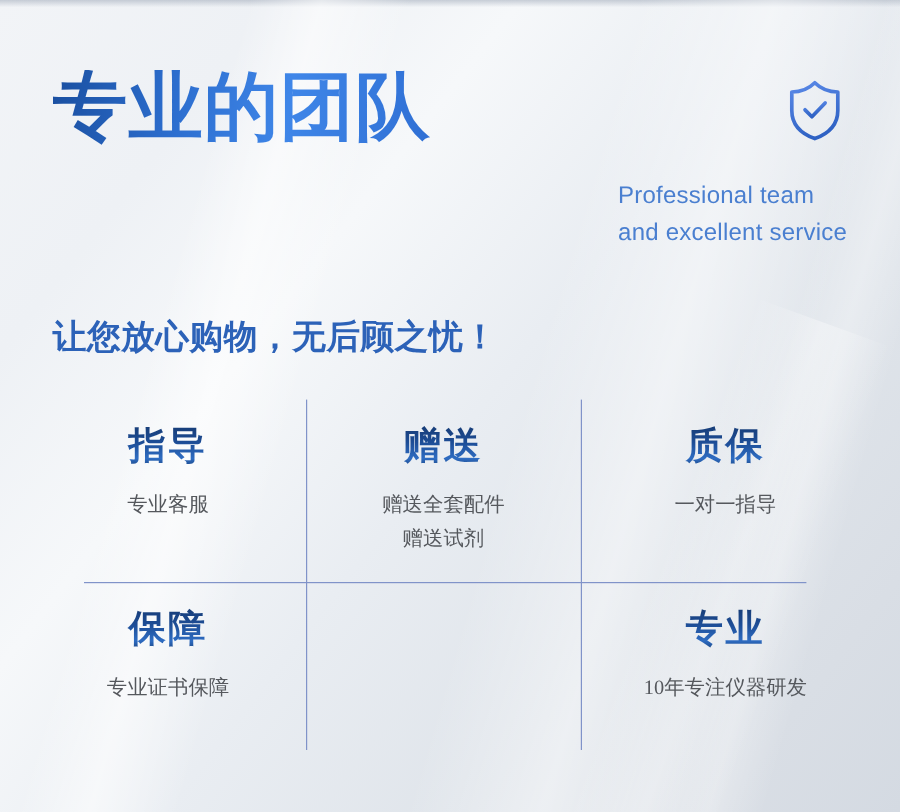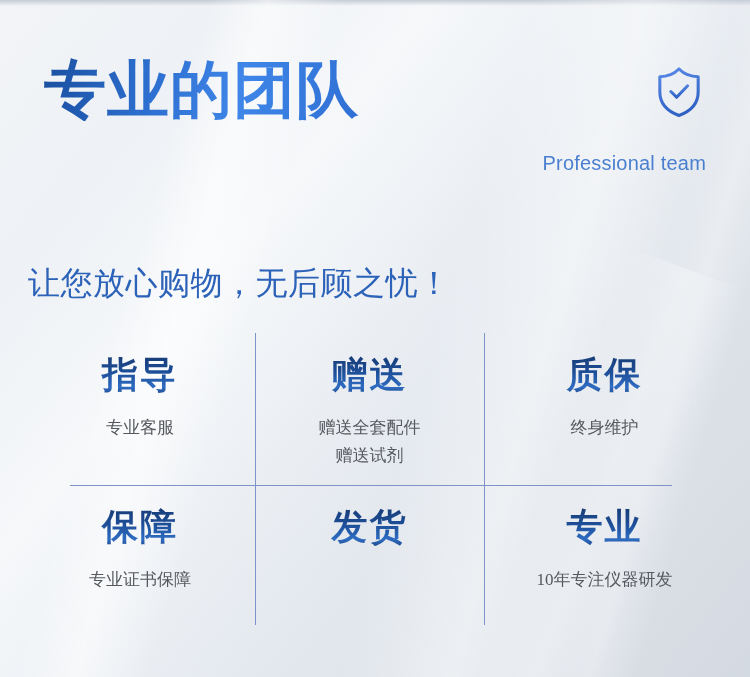--- a/index.html
+++ b/index.html
@@ -119,24 +119,24 @@
     left: 44px;
     top: 242px;
     width: 662px;
     height: 1px;
     background: linear-gradient(90deg, #7c8593 0%, #6f7embed 0%, #717a88 55%, #8a929f 100%);
   }
 
   
   .tagline {
     position: absolute;
-    left: 28px;
+    left: 44px;
     top: 262px;
-    font-size: 32px;
-    font-weight: 400;
+    font-size: 28px;
+    font-weight: 700;
     color: #2c62b8;
     letter-spacing: .5px;
   }
 
   
   .grid {
     position: absolute;
     left: 25px;
     top: 333px;
     width: 700px;
@@ -145,21 +145,21 @@
     grid-template-columns: 230px 229px 241px;
     grid-template-rows: 152px 143px;
   }
   .cell {
     position: relative;
     text-align: center;
     padding-top: 18px;
     box-sizing: border-box;
   }
   .cell-title {
-    font-size: 36px;
+    font-size: 31px;
     font-weight: 700;
     letter-spacing: 2px;
     background-image: linear-gradient(178deg, #1b3f7a 0%, #20509c 38%, #2f6cc4 70%, #1d4party 100%);
     background-image: linear-gradient(180deg, #16386e 0%, #1d4d96 42%, #2e6cc2 74%, #12305f 100%);
     -webkit-background-clip: text;
     background-clip: text;
     color: transparent;
     -webkit-text-fill-color: transparent;
   }
   .cell-desc {
@@ -205,20 +205,21 @@
             <stop offset="100%" stop-color="#2f62c4"></stop>
           </linearGradient>
         </defs>
         <path d="M24 3 C18 9 10 11 4 11 L4 27 C4 40 13 47.5 24 51.5 C35 47.5 44 40 44 27 L44 11 C38 11 30 9 24 3 Z" fill="none" stroke="url(#shieldGrad)" stroke-width="3.2" stroke-linejoin="round" stroke-linecap="round"></path>
         <path d="M15.5 26.5 L21.5 32.5 L33 20.5" fill="none" stroke="url(#shieldGrad)" stroke-width="3.2" stroke-linecap="round" stroke-linejoin="round"></path>
       </svg>
     </div>
 
     <div class="hero-en">
       <span>Professional team</span>
+      <span>and excellent service</span>
     </div>
   </div>
 
   <div class="hr-main"></div>
 
   <div class="tagline">让您放心购物，无后顾之忧！</div>
 
   <div class="grid">
 
     <div class="cell">
@@ -232,33 +233,32 @@
       <div class="cell-title">赠送</div>
       <div class="cell-desc">
         <span>赠送全套配件</span>
         <span>赠送试剂</span>
       </div>
     </div>
 
     <div class="cell">
       <div class="cell-title">质保</div>
       <div class="cell-desc">
-        <span>终身维护</span>
+        <span>一对一指导</span>
       </div>
     </div>
 
     <div class="cell">
       <div class="cell-title">保障</div>
       <div class="cell-desc">
         <span>专业证书保障</span>
       </div>
     </div>
 
     <div class="cell">
-      <div class="cell-title">发货</div>
     </div>
 
     <div class="cell">
       <div class="cell-title">专业</div>
       <div class="cell-desc">
         <span>10年专注仪器研发</span>
       </div>
     </div>
   </div>
 

